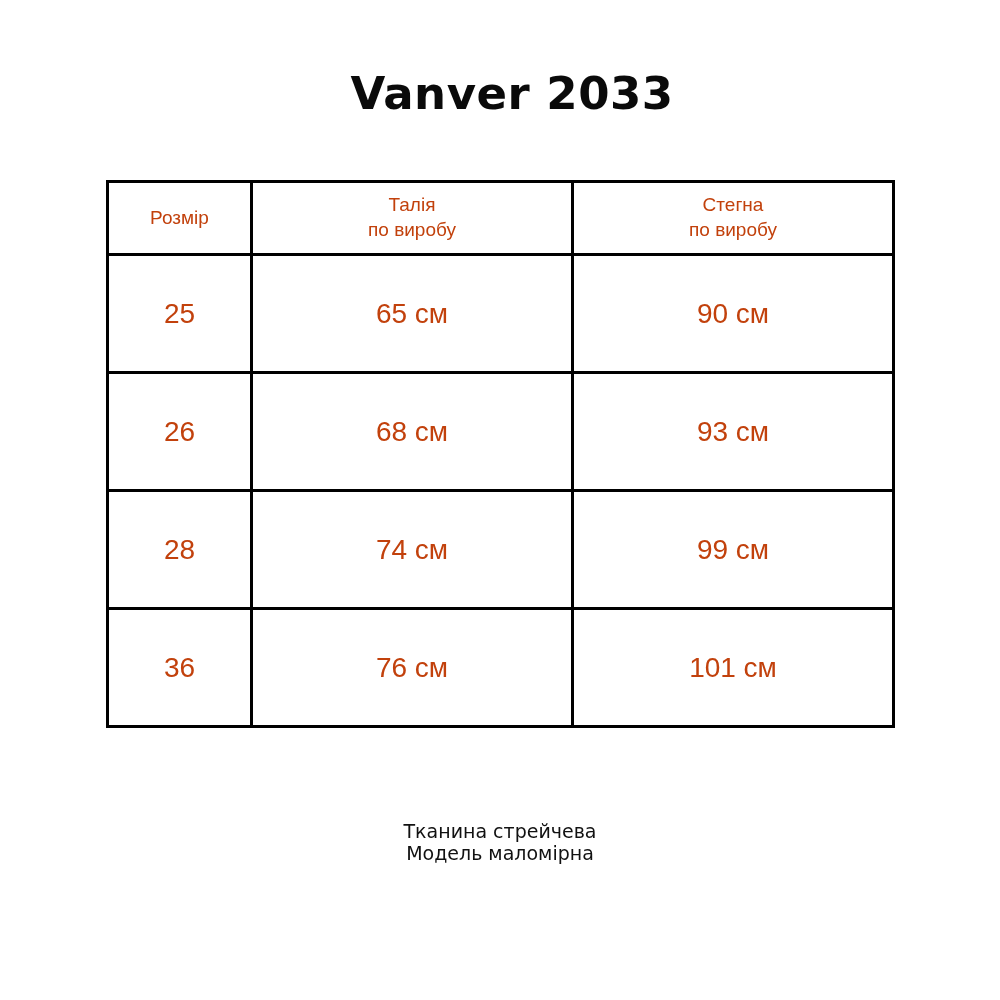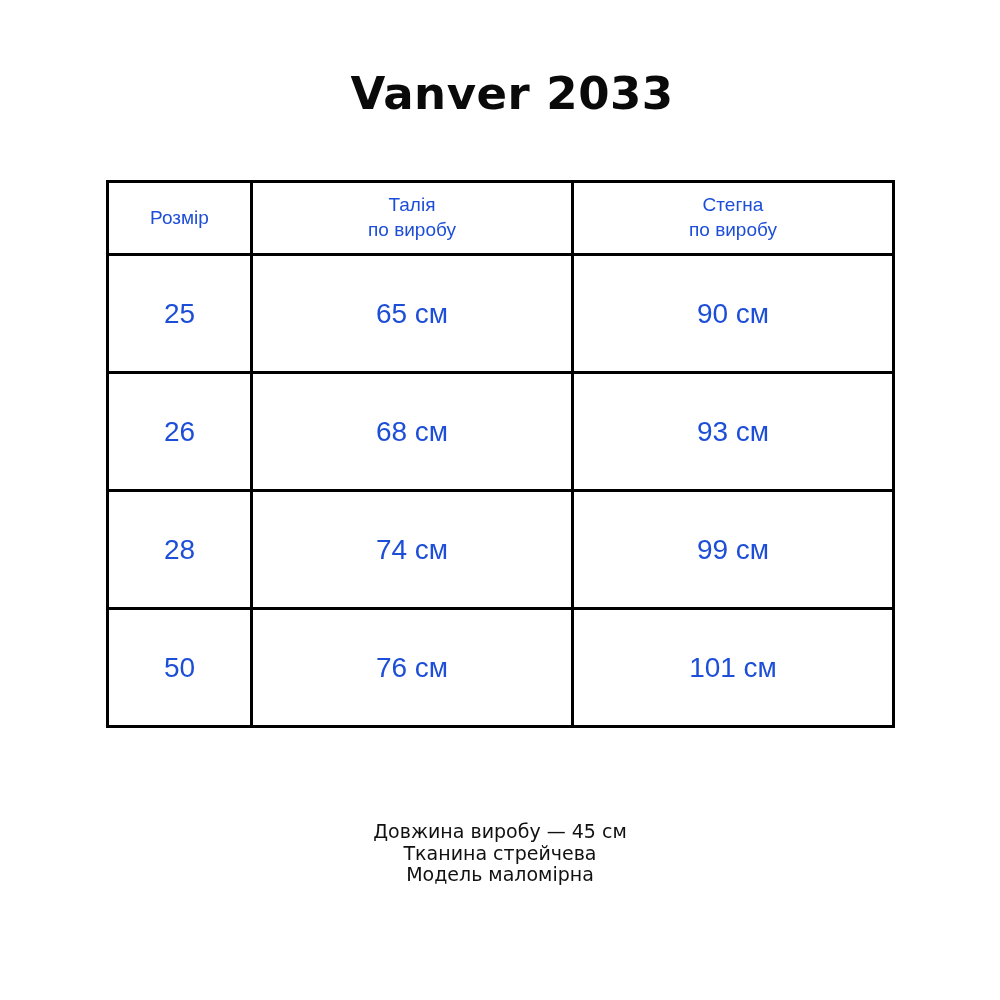--- a/index.html
+++ b/index.html
@@ -26,21 +26,21 @@
   }
   .size-table {
     position: absolute;
     left: 106px;
     top: 180px;
     width: 786px;
     height: 548px;
     border-collapse: collapse;
     table-layout: fixed;
     font-family: "Liberation Sans", sans-serif;
-    color: #1d4ed8;
+    color: #c2410c;
   }
   .size-table th, .size-table td {
     border: 3px solid #000000;
     text-align: center;
     vertical-align: middle;
     padding: 0;
     background: #ffffff;
   }
   .size-table th {
     height: 70px;
@@ -101,26 +101,25 @@
         <td>26</td>
         <td>68 см</td>
         <td>93 см</td>
       </tr>
       <tr>
         <td>28</td>
         <td>74 см</td>
         <td>99 см</td>
       </tr>
       <tr>
-        <td>50</td>
+        <td>36</td>
         <td>76 см</td>
         <td>101 см</td>
       </tr>
     </tbody>
   </table>
 
   <footer class="notes">
-    <p>Довжина виробу — 45 см</p>
     <p>Тканина стрейчева</p>
     <p>Модель маломірна</p>
   </footer>
 
 </main>
 
 </body></html>

